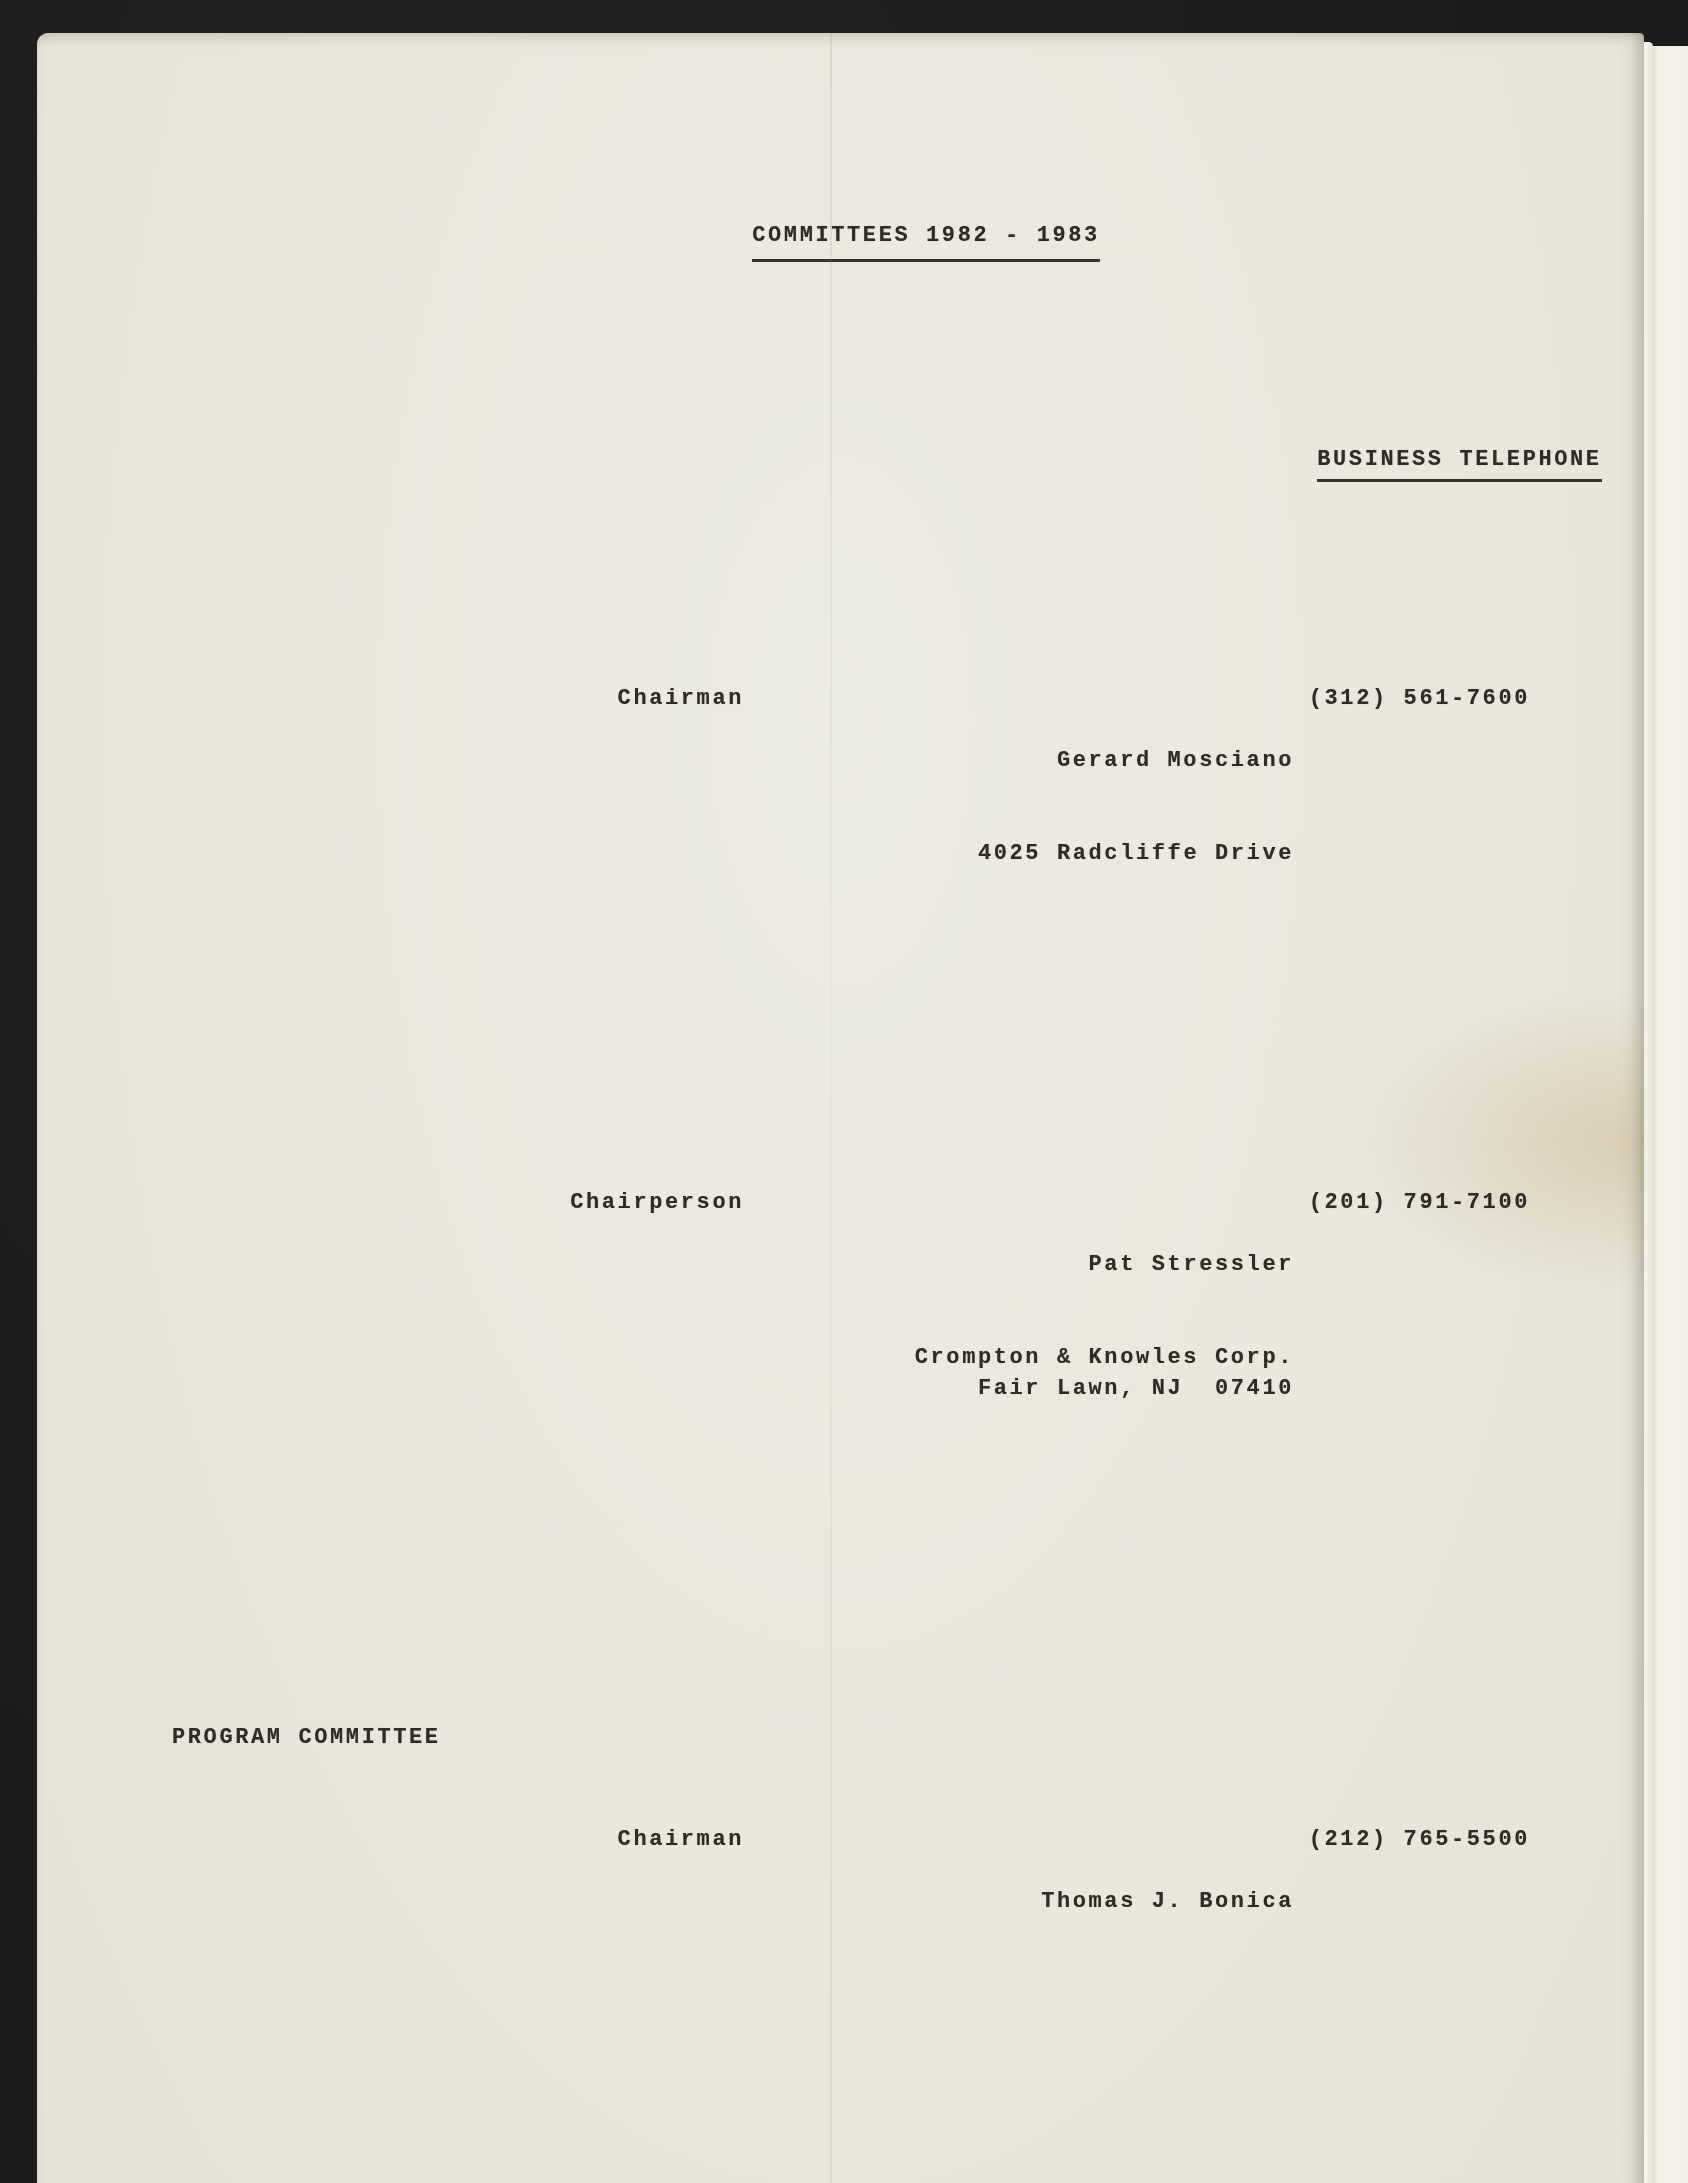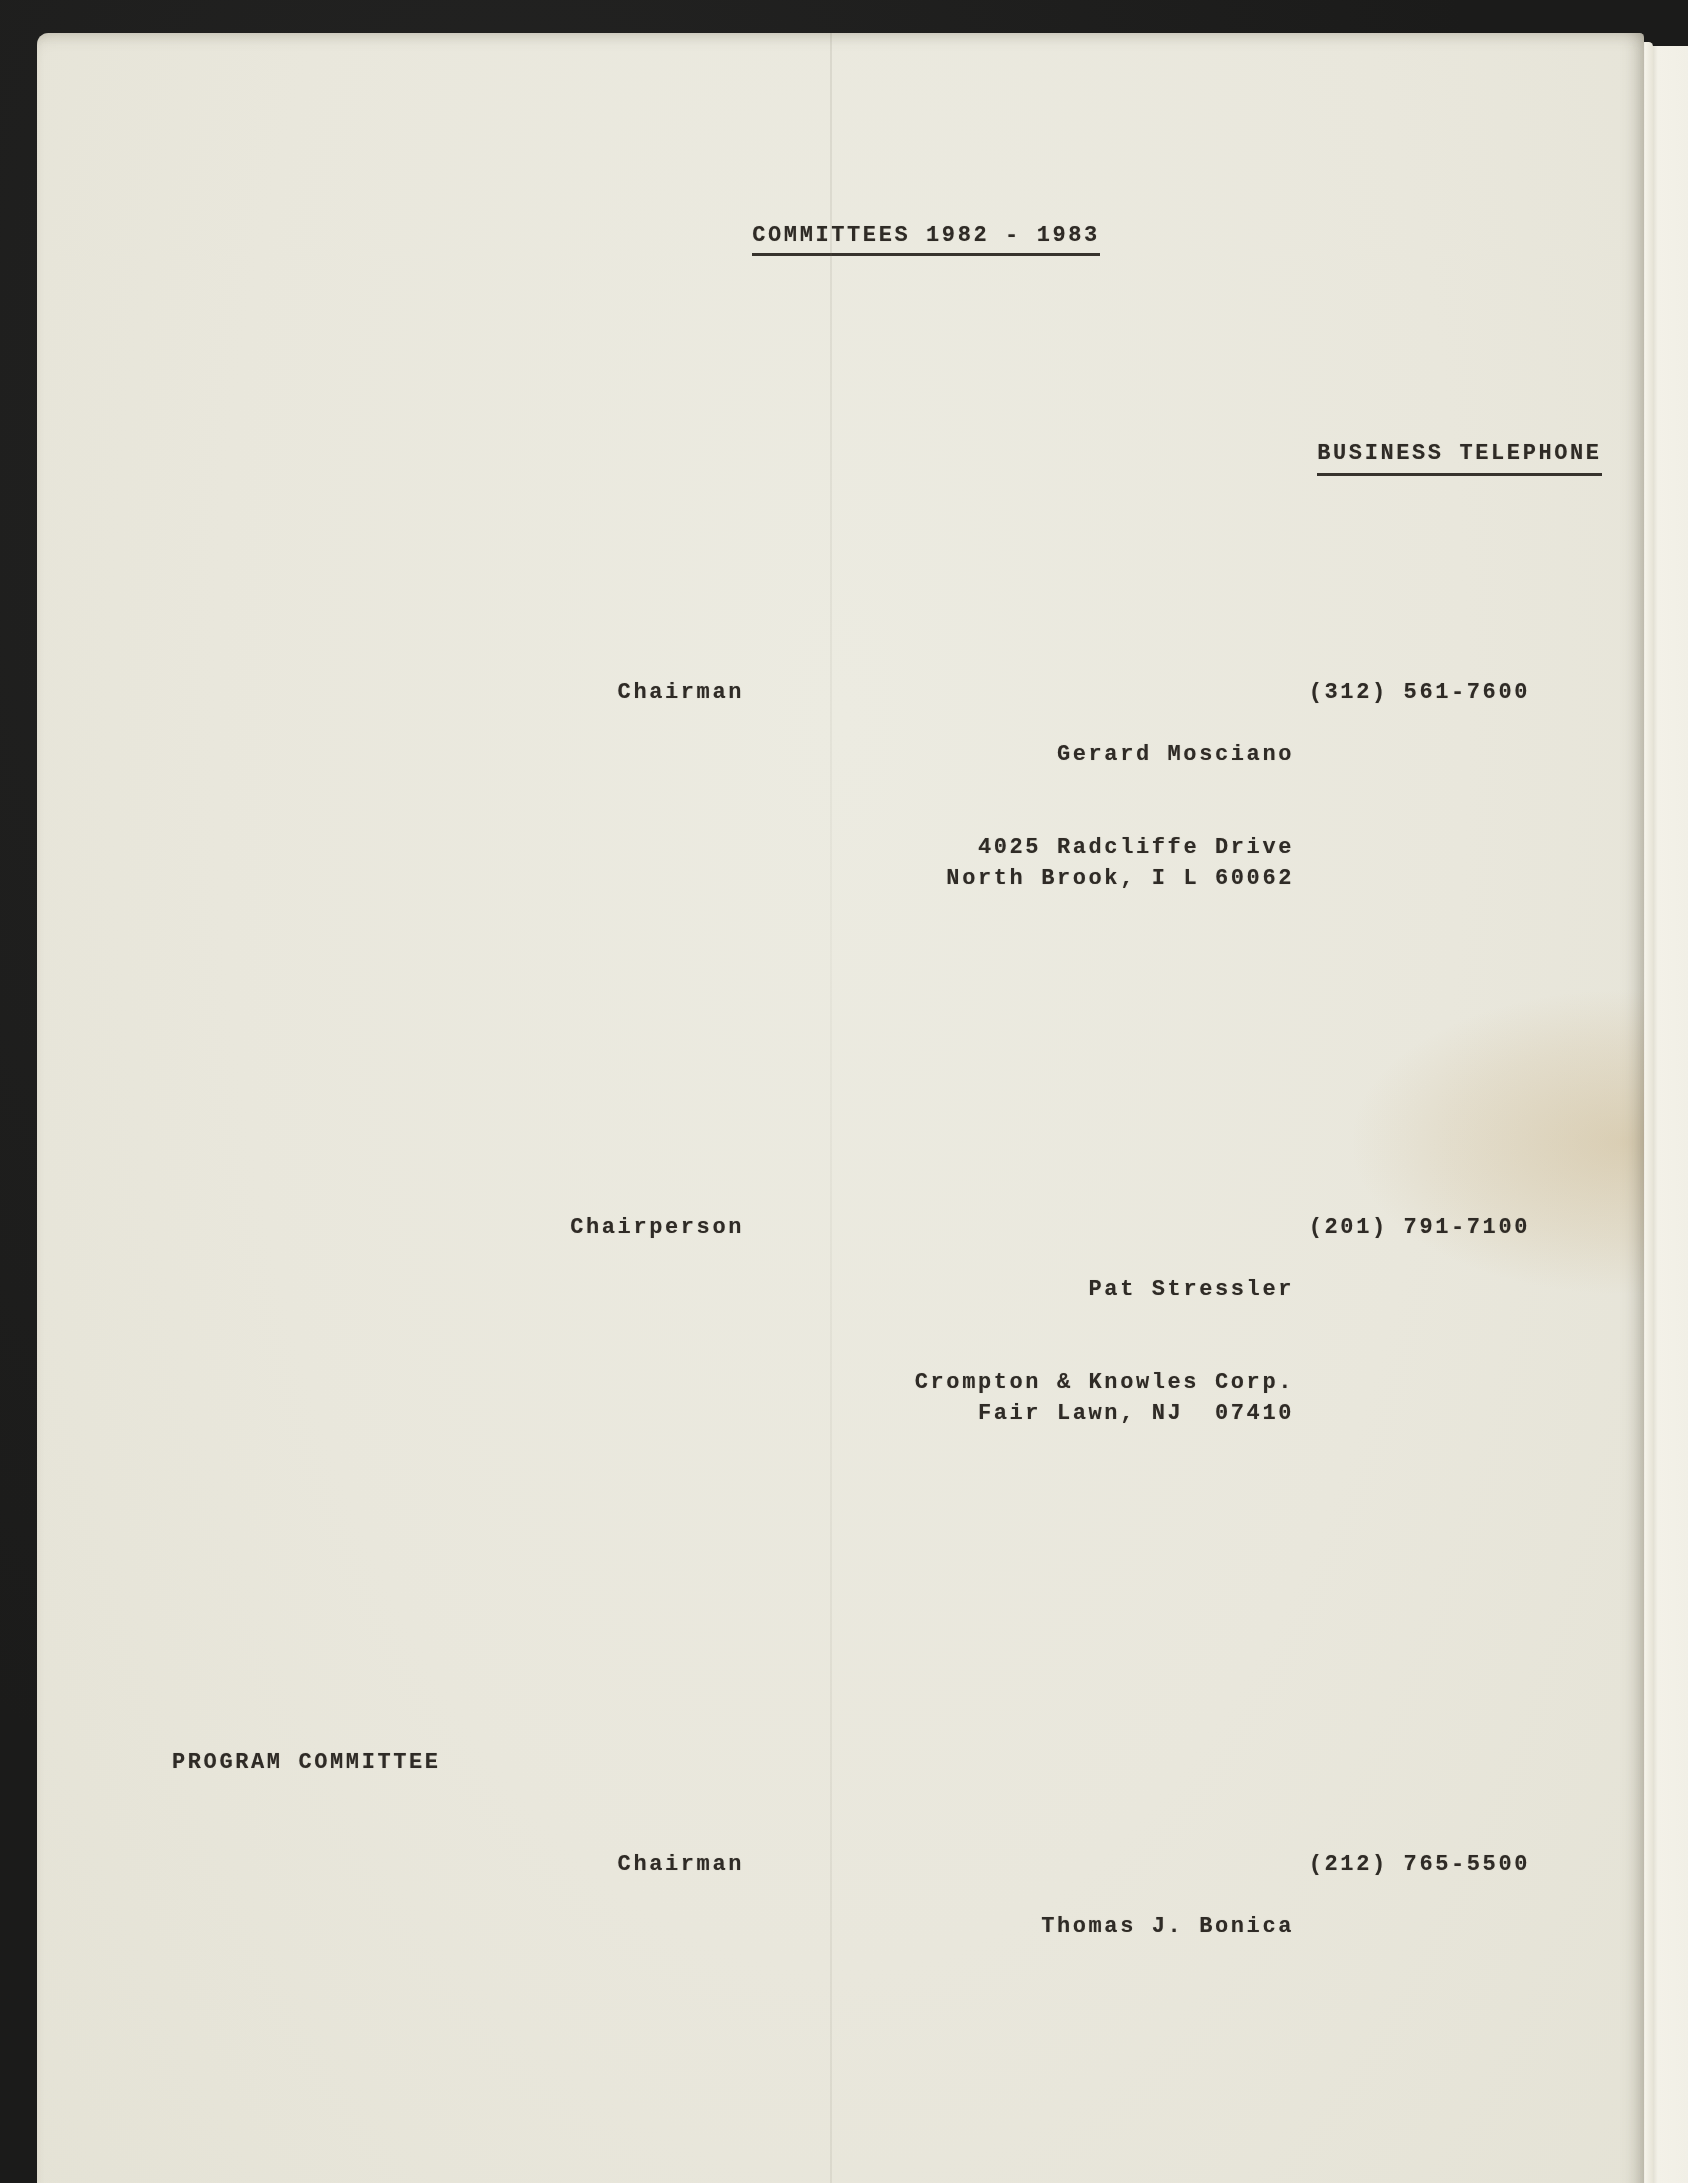--- a/index.html
+++ b/index.html
@@ -71,21 +71,21 @@
     font-weight: 700;
     letter-spacing: 2.6px;
     line-height: 31px;
     white-space: pre;
     text-shadow: 0 0 0.9px rgba(47,43,38,0.35);
   }
   .doc-title {
     margin-left: 517px;
     display: inline-block;
     border-bottom: 3.9px solid #37332d;
-    padding-bottom: 2px;
+    padding-bottom: 8px;
   }
   .col-header-row {
     margin-top: 27px;
     height: 44px;
   }
   .col-header {
     margin-left: 1082px;
     display: inline-block;
     border-bottom: 3.9px solid #37332d;
     padding-bottom: 4.4px;
@@ -130,21 +130,21 @@
   <div class="col-header-row">
     <span class="col-header">BUSINESS TELEPHONE</span>
   </div>
 
   <div class="entries">
   <div class="entry">
     <div class="entry-row">
       <div class="role line">Chairman</div>
       <div>
         <div class="line">Gerard Mosciano</div>
-        <div><div class="line">4025 Radcliffe Drive</div><div class="line">North Brook, I L 60062</div></div>
+        <div><div class="line">4025 Radcliffe Drive</div></div>
       </div>
       <div class="line">(312) 561-7600</div>
     </div>
   </div>
 
   <div class="entry">
     <div class="entry-row">
       <div class="role line">Chairperson</div>
       <div>
         <div class="line">Pat Stressler</div>

